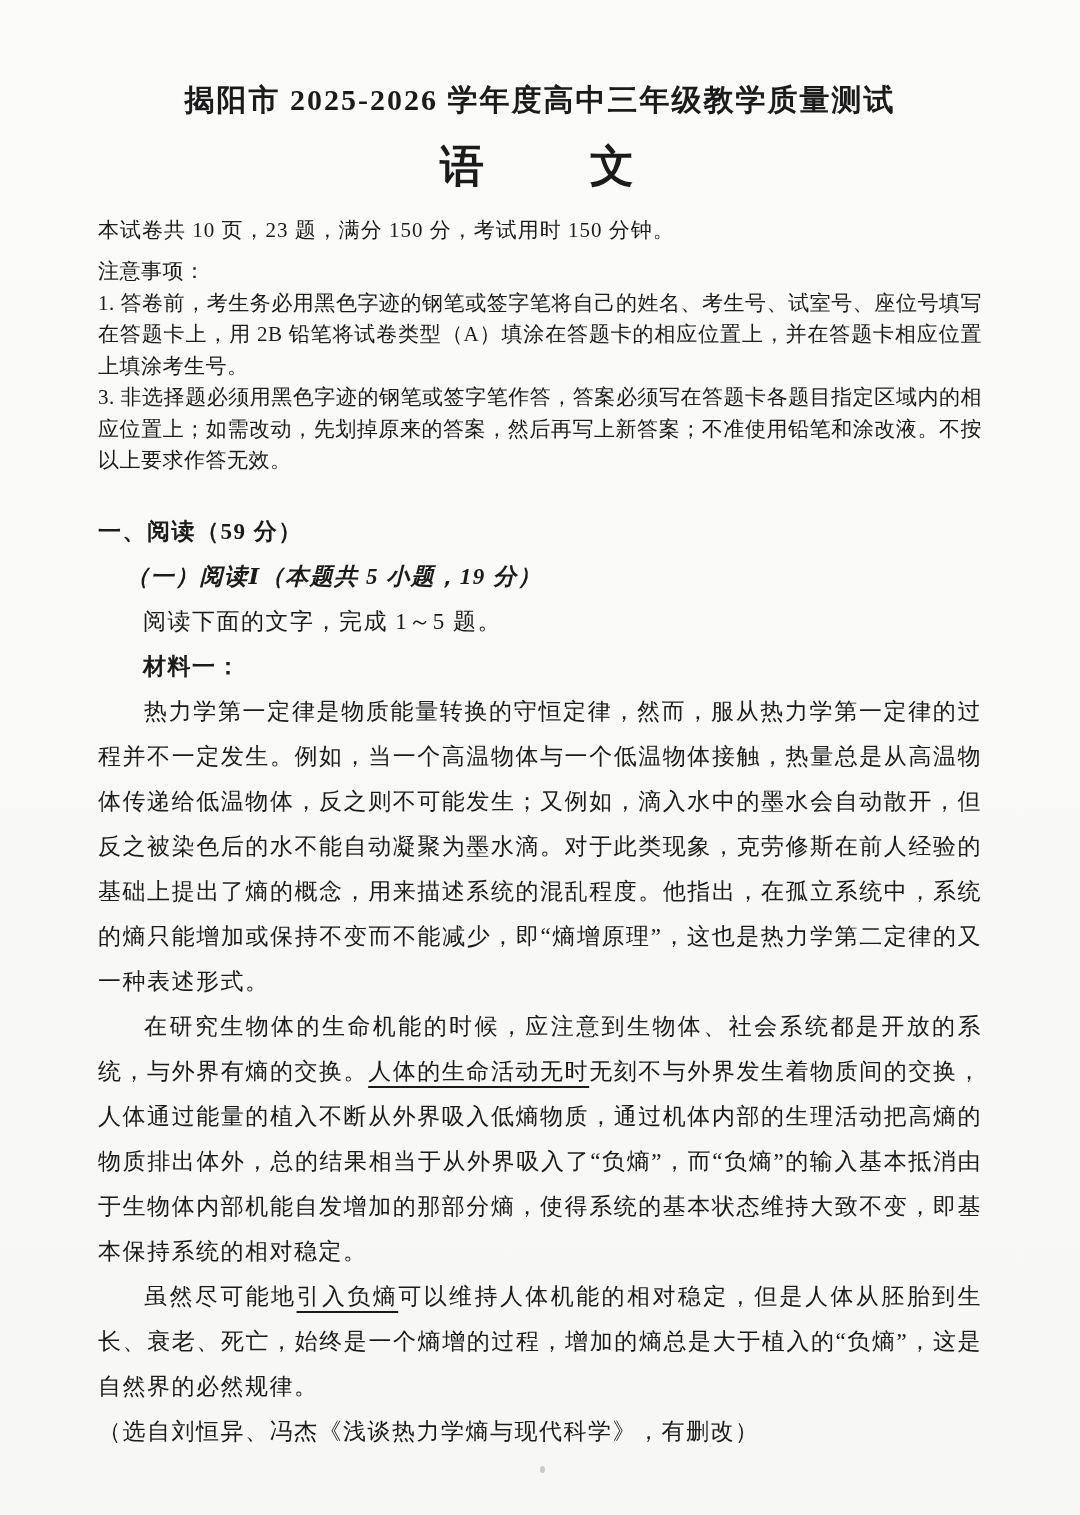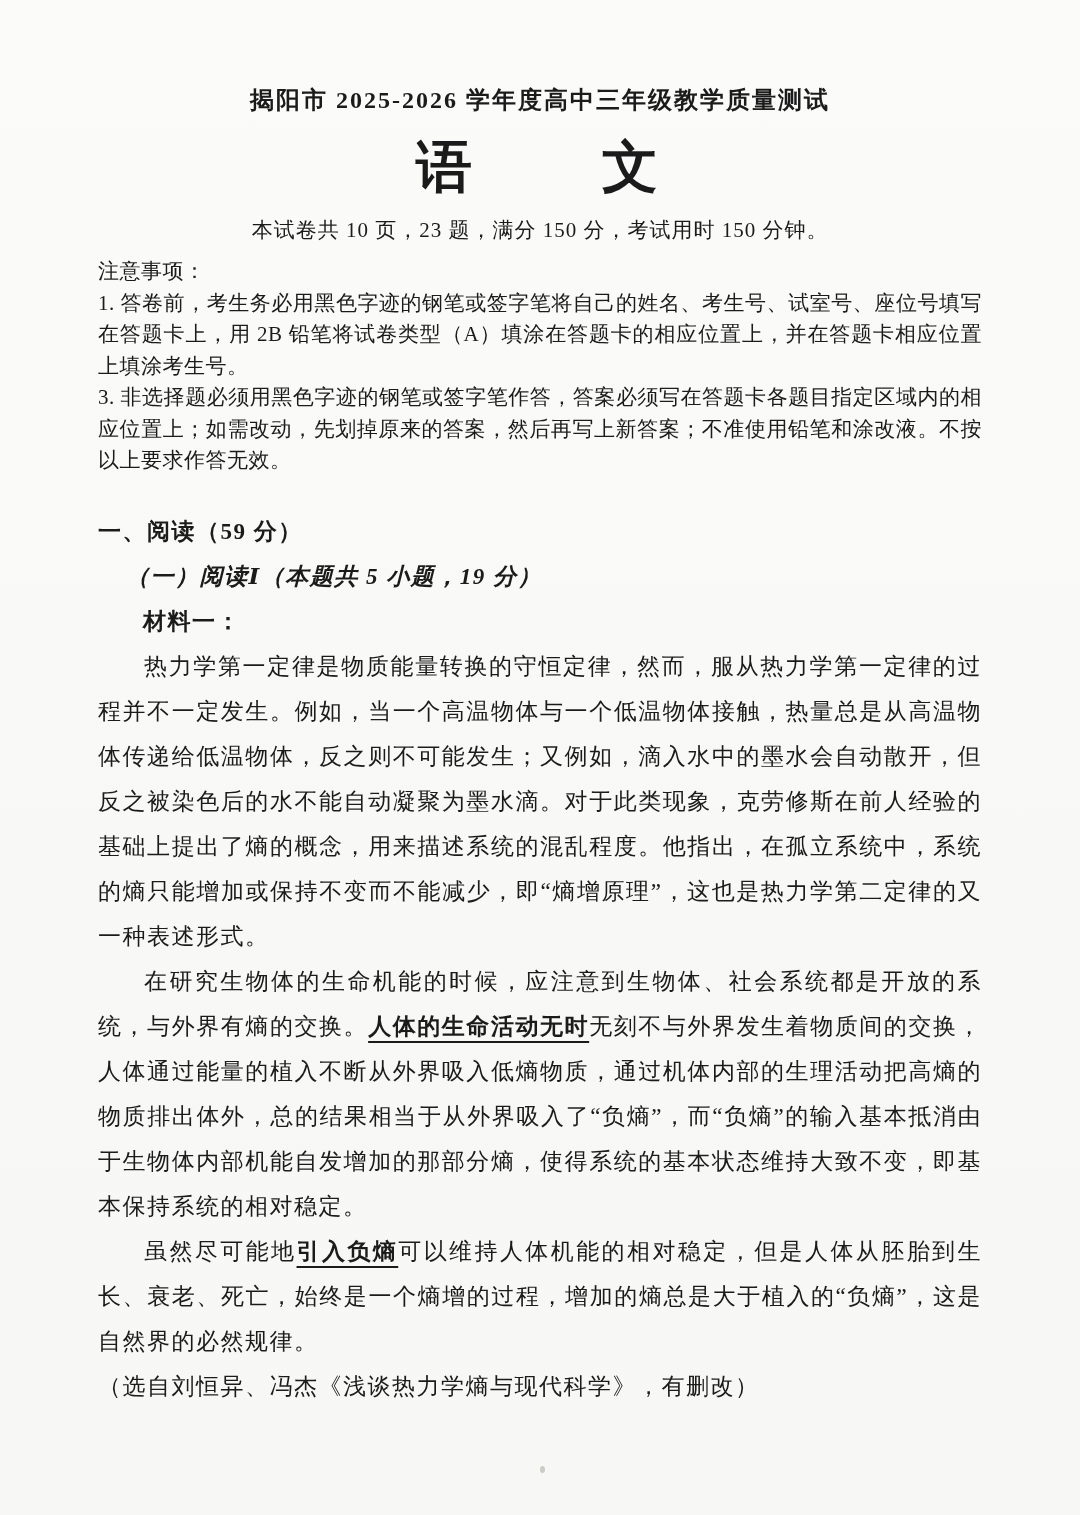--- a/index.html
+++ b/index.html
@@ -12,33 +12,33 @@
   }
   .page {
     position: relative;
     width: 1080px; height: 1515px;
     padding: 0 98px;
     background: linear-gradient(180deg, #fbfbfa 0%, #f8f8f6 60%, #f7f7f5 100%);
     overflow: hidden;
   }
   .title {
     margin: 0; padding-top: 78px;
-    font-size: 24px; font-weight: bold;
+    font-size: 30px; font-weight: bold;
     text-align: center; letter-spacing: 2px;
     line-height: 44px;
   }
   .subject {
     margin: 0; margin-top: 18px;
-    font-size: 56px; font-weight: bold;
+    font-size: 44px; font-weight: bold;
     text-align: center; letter-spacing: 6px;
     line-height: 54px;
   }
   .exam-info {
     margin: 0; margin-top: 22px;
-    font-size: 21px; text-align: center;
+    font-size: 21px; text-align: left;
     letter-spacing: 1px; line-height: 28px;
   }
   .notes {
     margin-top: 12px;
     font-size: 21px; line-height: 31.5px;
     letter-spacing: 0.5px;
   }
   .notes p { margin: 0; text-align: justify; }
   .notes .notes-heading { font-weight: normal; }
   .reading {
@@ -49,21 +49,20 @@
   .reading p { margin: 0; text-align: justify; }
   .sec-heading { font-weight: bold; }
   .sub-heading { font-weight: bold; padding-left: 28px; font-style: italic; }
   .instruction { padding-left: 45px; }
   .mat-label { font-weight: bold; padding-left: 45px; }
   .para { text-indent: 2em; }
   .underline {
     text-decoration: underline;
     text-underline-offset: 7px;
     text-decoration-thickness: 1.5px;
-    font-weight: bold;
   }
   .source-line { text-align: right; text-indent: 0; }
   .scan-artifact {
     position: absolute; left: 540px; top: 1466px;
     width: 5px; height: 7px; border-radius: 50%;
     background: #b9b9b4; opacity: 0.7;
   }
 </style>
 </head>
 <body>
@@ -78,20 +77,21 @@
 
   <div class="notes">
     <p class="notes-heading">注意事项：</p>
     <p>1. 答卷前，考生务必用黑色字迹的钢笔或签字笔将自己的姓名、考生号、试室号、座位号填写在答题卡上，用 2B 铅笔将试卷类型（A）填涂在答题卡的相应位置上，并在答题卡相应位置上填涂考生号。</p>
     <p>3. 非选择题必须用黑色字迹的钢笔或签字笔作答，答案必须写在答题卡各题目指定区域内的相应位置上；如需改动，先划掉原来的答案，然后再写上新答案；不准使用铅笔和涂改液。不按以上要求作答无效。</p>
   </div>
 
   <div class="reading">
     <p class="sec-heading">一、阅读（59 分）</p>
     <p class="sub-heading">（一）阅读Ⅰ（本题共 5 小题，19 分）</p>
+    <p class="instruction">阅读下面的文字，完成 1～5 题。</p>
 
     <p class="mat-label">材料一：</p>
 
     <p class="para">热力学第一定律是物质能量转换的守恒定律，然而，服从热力学第一定律的过程并不一定发生。例如，当一个高温物体与一个低温物体接触，热量总是从高温物体传递给低温物体，反之则不可能发生；又例如，滴入水中的墨水会自动散开，但反之被染色后的水不能自动凝聚为墨水滴。对于此类现象，克劳修斯在前人经验的基础上提出了熵的概念，用来描述系统的混乱程度。他指出，在孤立系统中，系统的熵只能增加或保持不变而不能减少，即“熵增原理”，这也是热力学第二定律的又一种表述形式。</p>
 
     <p class="para"><span>在研究生物体的生命机能的时候，应注意到生物体、社会系统都是开放的系统，与外界有熵的交换。</span><span class="underline">人体的生命活动无时</span><span>无刻不与外界发生着物质间的交换，人体通过能量的植入不断从外界吸入低熵物质，通过机体内部的生理活动把高熵的物质排出体外，总的结果相当于从外界吸入了“负熵”，而“负熵”的输入基本抵消由于生物体内部机能自发增加的那部分熵，使得系统的基本状态维持大致不变，即基本保持系统的相对稳定。</span></p>
 
     <p class="para"><span>虽然尽可能地</span><span class="underline">引入负熵</span><span>可以维持人体机能的相对稳定，但是人体从胚胎到生长、衰老、死亡，始终是一个熵增的过程，增加的熵总是大于植入的“负熵”，这是自然界的必然规律。</span></p>
 
     <p class="source-line">（选自刘恒异、冯杰《浅谈热力学熵与现代科学》，有删改）</p>

